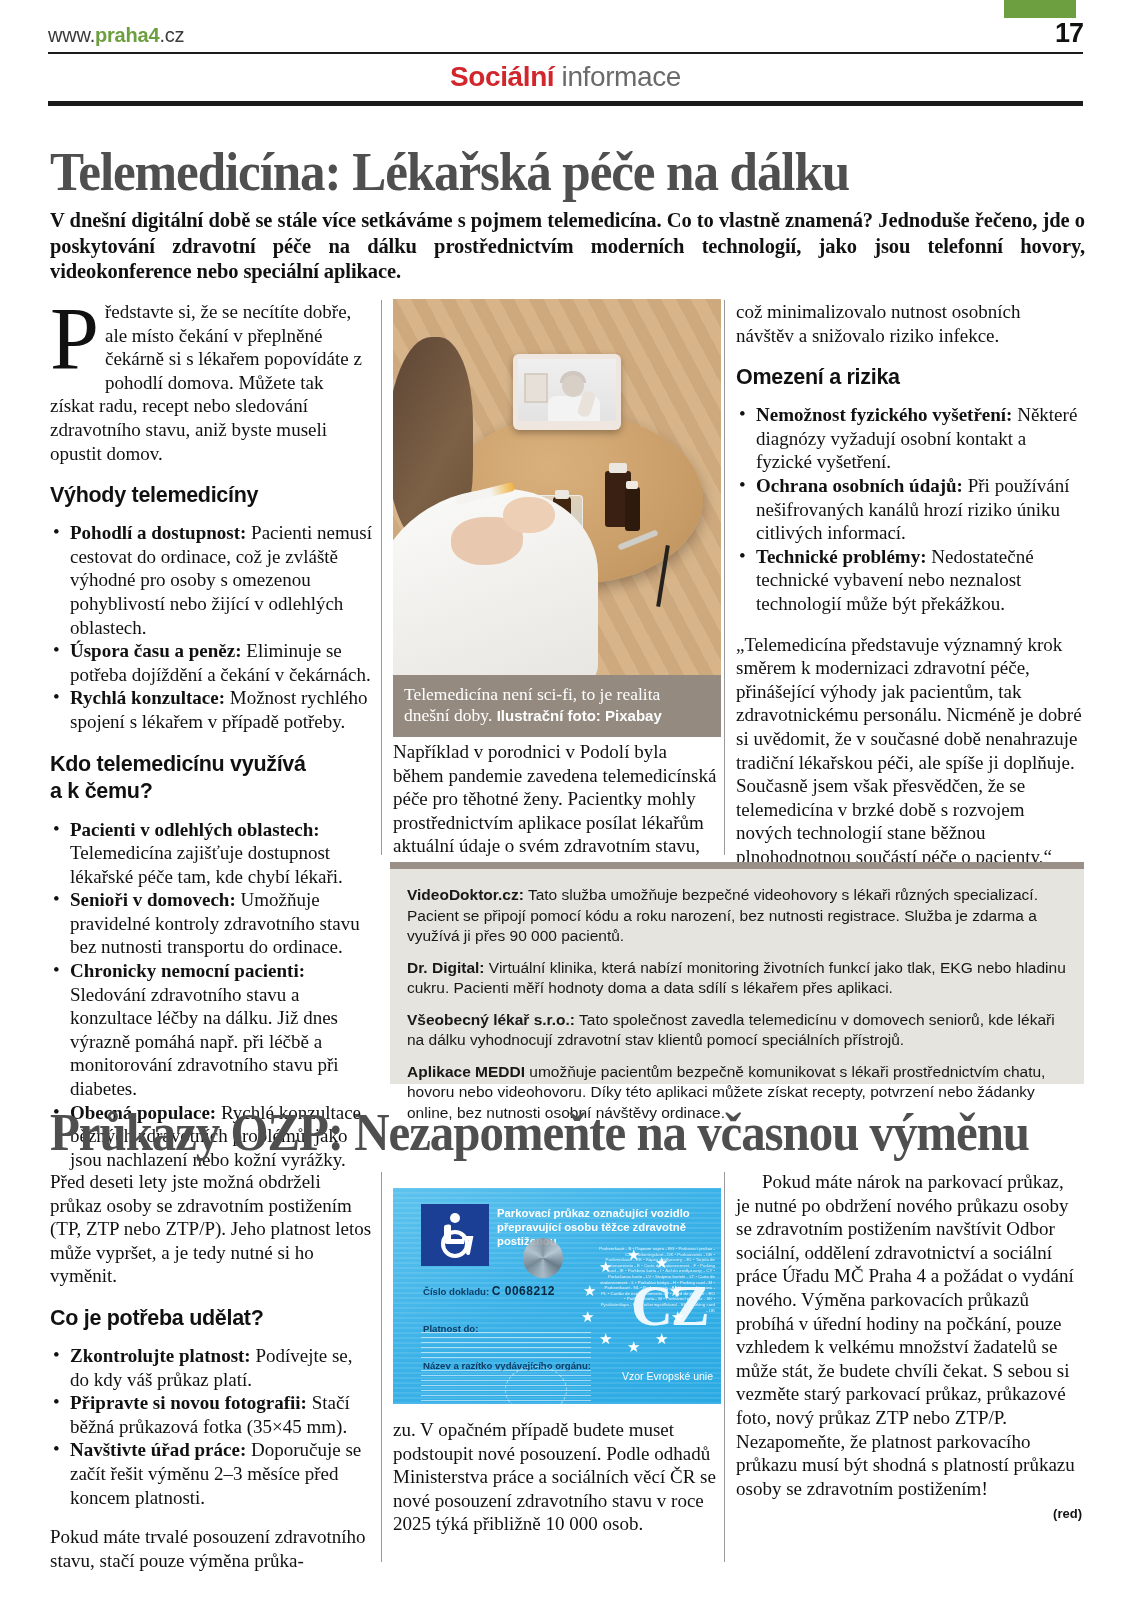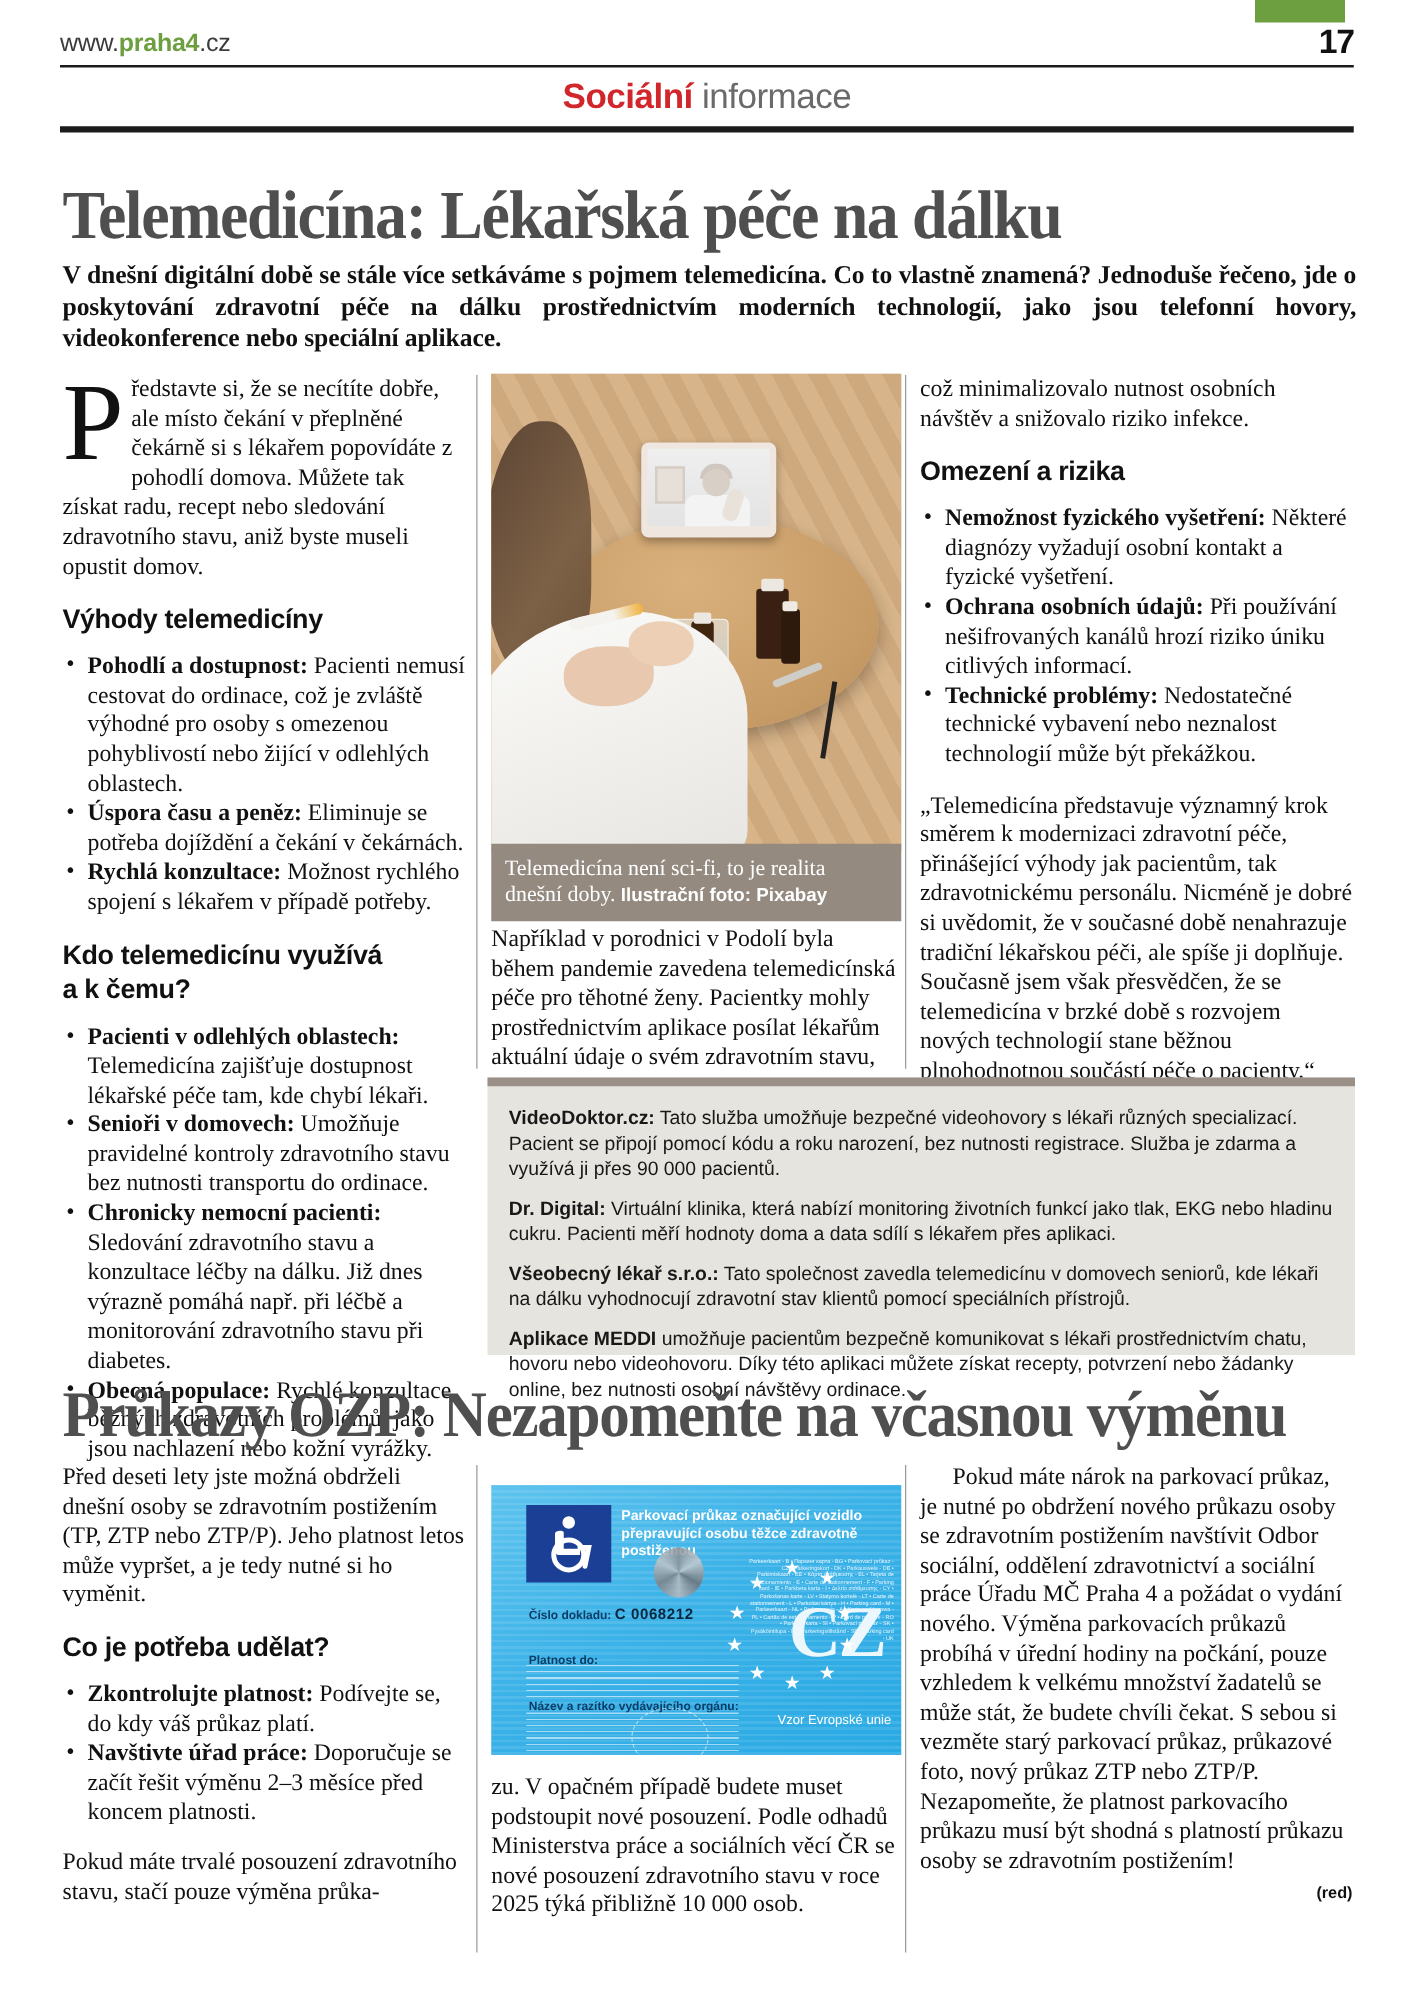--- a/index.html
+++ b/index.html
@@ -367,24 +367,25 @@
     <p><b>Všeobecný lékař s.r.o.:</b><span> Tato společnost zavedla telemedicínu v domovech seniorů, kde lékaři na dálku vyhodnocují zdravotní stav klientů pomocí speciálních přístrojů.</span></p>
     <p><b>Aplikace MEDDI</b><span> umožňuje pacientům bezpečně komunikovat s lékaři prostřednictvím chatu, hovoru nebo videohovoru. Díky této aplikaci můžete získat recepty, potvrzení nebo žádanky online, bez nutnosti osobní návštěvy ordinace.</span></p>
   </div>
 
   <div class="headline2">Průkazy OZP: Nezapomeňte na včasnou výměnu</div>
 
   <div class="colrule" style="left:381px;top:1172px;height:390px;"></div>
   <div class="colrule" style="left:724px;top:1172px;height:390px;"></div>
 
   <div class="col" style="left:50px;top:1170px;width:322px;">
-    <div class="bodytxt">Před deseti lety jste možná obdrželi dnešní osoby se zdravotním postižením (TP, ZTP nebo ZTP/P). Jeho platnost letos může vypršet, a je tedy nutné si ho vyměnit.</div>
+    <div class="bodytxt">Před deseti lety jste možná obdrželi průkaz osoby se zdravotním postižením (TP, ZTP nebo ZTP/P). Jeho platnost letos může vypršet, a je tedy nutné si ho vyměnit.</div>
     <div class="subhead">Co je potřeba udělat?</div>
     <ul class="blist">
       <li><b>Zkontrolujte platnost:</b><span> Podívejte se, do kdy váš průkaz platí.</span></li>
+      <li><b>Připravte si novou fotografii:</b><span> Stačí běžná průkazová fotka (35×45 mm).</span></li>
       <li><b>Navštivte úřad práce:</b><span> Doporučuje se začít řešit výměnu 2–3 měsíce před koncem platnosti.</span></li>
     </ul>
     <div class="bodytxt" style="margin-top:16px;">Pokud máte trvalé posouzení zdravotního stavu, stačí pouze výměna průka-</div>
   </div>
 
   <div class="card">
     <div class="wavy"></div>
     <div class="wheel-box">
       <svg class="wheel-ico" viewBox="0 0 48 48">
         <circle cx="24" cy="7" r="5" fill="#ffffff"></circle>

